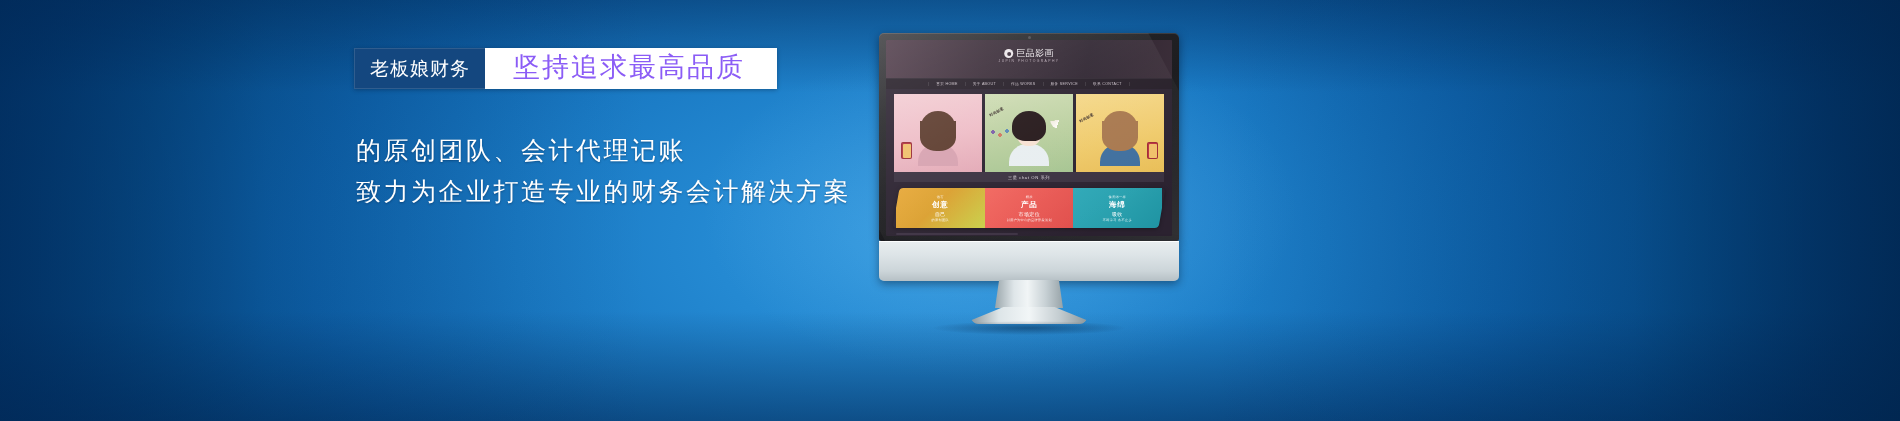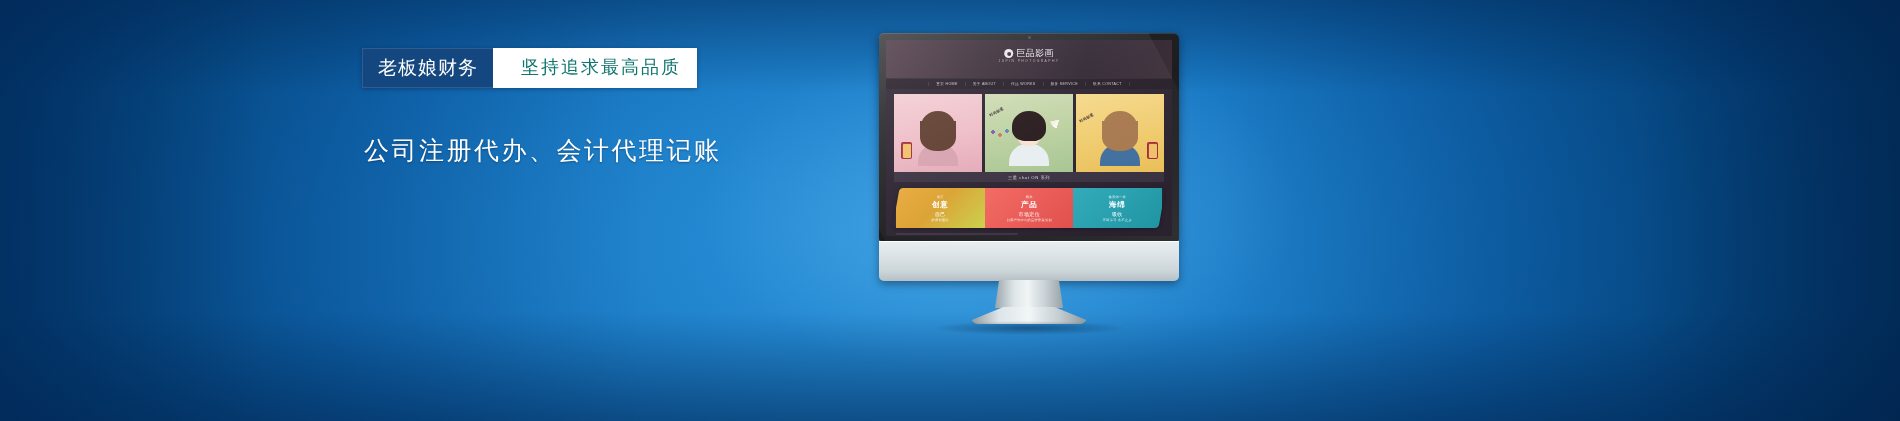--- a/index.html
+++ b/index.html
@@ -29,34 +29,34 @@
         rgba(0,0,0,0) 74%, rgba(1,38,82,.55) 100%);
     pointer-events:none;
   }
   .glow {
     position:absolute; left:690px; top:30px; width:620px; height:360px;
     background:radial-gradient(ellipse at center, rgba(120,195,245,.30) 0%, rgba(120,195,245,0) 68%);
     pointer-events:none;
   }
 
   
-  #copy { position:absolute; left:362px; top:0; width:760px; height:421px; z-index:5; }
+  #copy { position:absolute; left:354px; top:0; width:760px; height:421px; z-index:5; }
 
   .tagline { position:absolute; left:0; top:48px; display:flex; align-items:stretch;
     box-shadow:0 1px 4px rgba(0,20,45,.35); }
   .tag-left {
     background:#14477f; color:#fff;
     font-size:19px; letter-spacing:1px; font-weight:400;
     padding:9px 15px 10px; display:flex; align-items:center; line-height:1;
     border:1px solid rgba(255,255,255,.12); border-right:none;
   }
   .tag-right {
-    background:#ffffff; color:#0f766e;
-    font-size:18px; letter-spacing:2px; font-weight:400;
-    padding:6px 16px 8px 28px; display:flex; align-items:center; line-height:1;
+    background:#ffffff; color:#8b5cf6;
+    font-size:27px; letter-spacing:2px; font-weight:400;
+    padding:6px 32px 8px 28px; display:flex; align-items:center; line-height:1;
   }
 
   .lines { position:absolute; left:2px; top:138px; }
   .line {
     color:#ffffff; font-size:25px; letter-spacing:2.5px;
     line-height:1; margin-bottom:16px; font-weight:400;
     text-shadow:0 1px 2px rgba(2,36,74,.45);
   }
   .line:last-child{ margin-bottom:0; }
 
@@ -220,21 +220,22 @@
   <div class="glow"></div>
 
   <div id="copy">
 
     <div class="tagline">
       <div class="tag-left">老板娘财务</div>
       <div class="tag-right">坚持追求最高品质</div>
     </div>
 
     <div class="lines">
-      <div class="line">公司注册代办、会计代理记账</div>
+      <div class="line">的原创团队、会计代理记账</div>
+      <div class="line">致力为企业打造专业的财务会计解决方案</div>
     </div>
   </div>
 
   <div id="imac">
     <div class="bezel">
       <div class="cam"></div>
 
       <div class="screen">
 
         <div class="site-hero">

